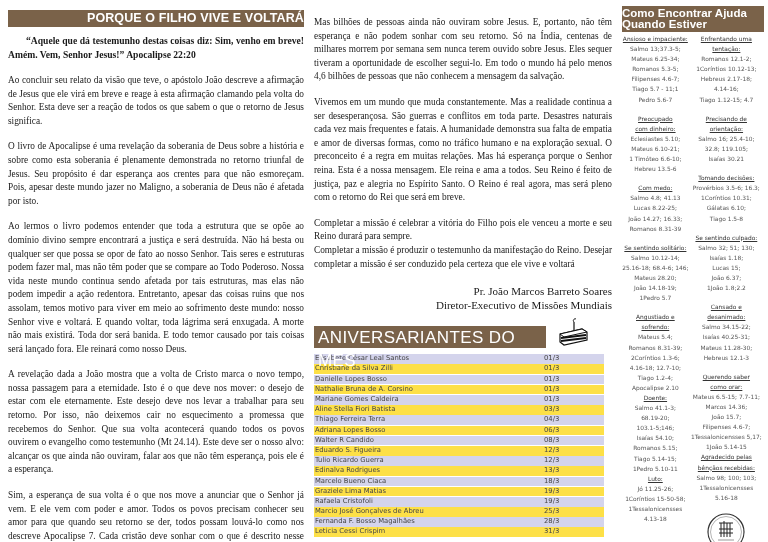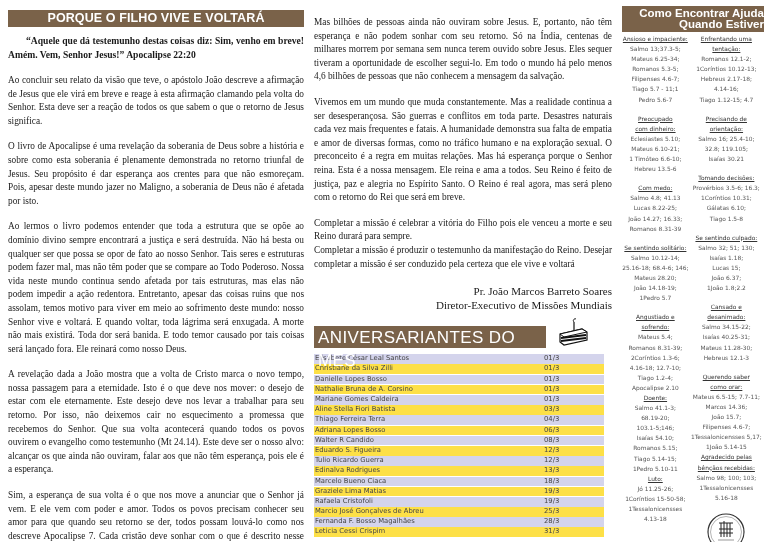--- a/index.html
+++ b/index.html
@@ -5,21 +5,21 @@
   * { margin: 0; padding: 0; box-sizing: border-box; }
   html, body { width: 768px; height: 542px; background: #ffffff; overflow: hidden; }
   body { position: relative; font-family: "Liberation Serif", serif; color: #1a1a1a; }
 
   .col1 { position: absolute; left: 8px; top: 10px; width: 296px; }
   .col2 { position: absolute; left: 314px; top: 10px; width: 298px; }
   .col3 { position: absolute; left: 622px; top: 6px; width: 142px; }
 
   .banner {
     background: #7a6249; color: #ffffff; font-family: "Liberation Sans", sans-serif;
-    font-weight: bold; font-size: 12.5px; text-align: center; height: 17px; line-height: 17px;
+    font-weight: bold; font-size: 12.5px; text-align: right; height: 17px; line-height: 17px;
     letter-spacing: 0.1px;
   }
   .quote { font-weight: bold; font-size: 9.6px; line-height: 14px; text-align: justify; margin-top: 7px; text-indent: 18px; }
   .para { font-size: 9.3px; line-height: 13.6px; text-align: justify; margin-top: 12px; }
   .col2 .para:first-child { margin-top: 6px; }
   .para.tight { margin-top: 0; }
   .sign { font-size: 11px; line-height: 13.6px; text-align: right; margin-top: 14px; }
 
   .bday-head {
     position: relative; margin-top: 14px; height: 22px; background: #7a6249;
@@ -37,21 +37,21 @@
   .bday-row {
     display: flex; height: 9.6px; margin-bottom: 0.6px; background: #fde047;
     font-family: "DejaVu Sans", sans-serif; font-size: 6.8px; line-height: 9.6px; color: #444;
   }
   .bday-row:nth-child(odd) { background: #d4d4ec; }
   .bday-name { width: 230px; padding-left: 1px; white-space: nowrap; overflow: hidden; }
   .bday-date { flex: 1; }
 
   .help-head {
     background: #7a6249; color: #ffffff; font-family: "Liberation Sans", sans-serif;
-    font-weight: bold; font-size: 11.5px; line-height: 11px; text-align: right; padding: 2px 0 2px;
+    font-weight: bold; font-size: 11.5px; line-height: 11px; text-align: left; padding: 2px 0 2px;
   }
   .help-cols { display: flex; margin-top: 2px; }
   .help-col { width: 50%; text-align: center; font-family: "DejaVu Sans", sans-serif; font-size: 5.9px; line-height: 10.1px; color: #555; }
   .help-col.left { width: 47%; }
   .help-col.right { width: 53%; }
   .help-group { margin-bottom: 9px; }
   .help-group.nogap { margin-bottom: 0; }
   .help-title { text-decoration: underline; color: #333; }
   .logo { margin: 6px auto 0; width: 40px; height: 40px; }
   .logo svg { width: 40px; height: 40px; }

